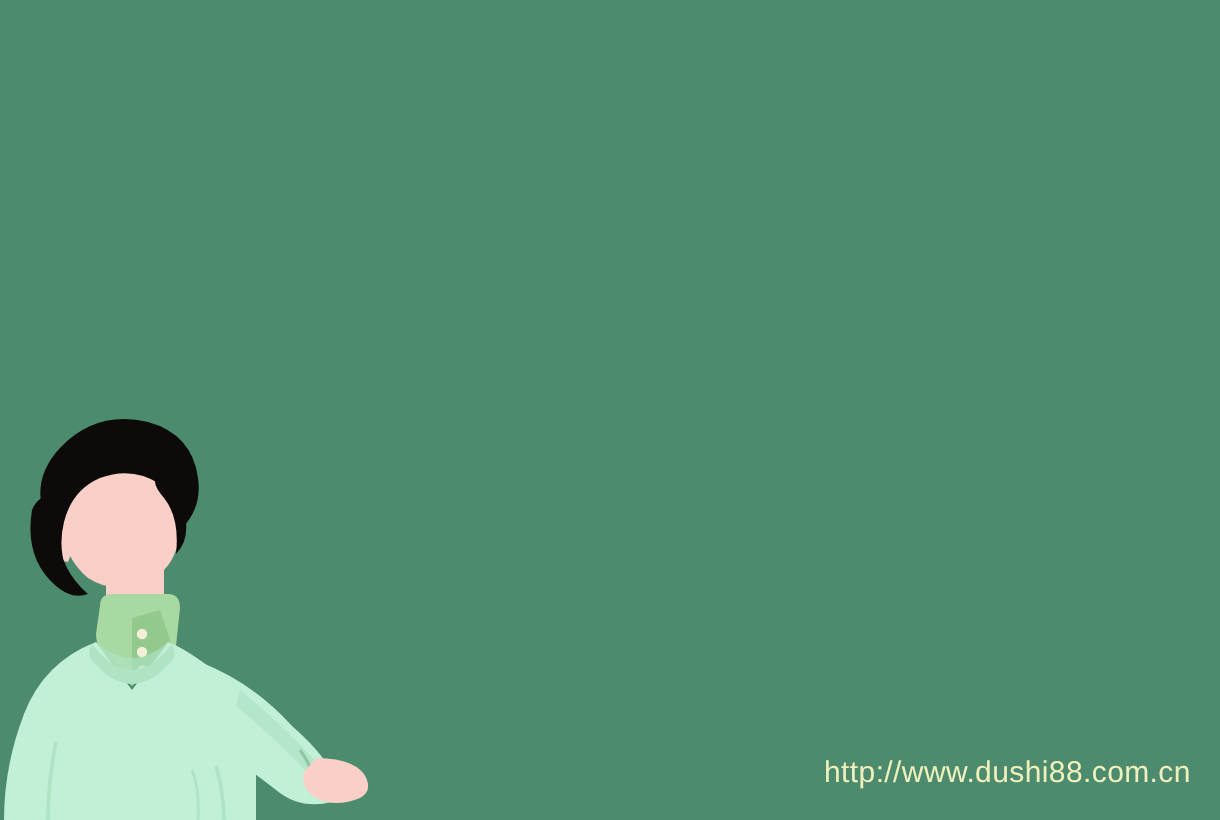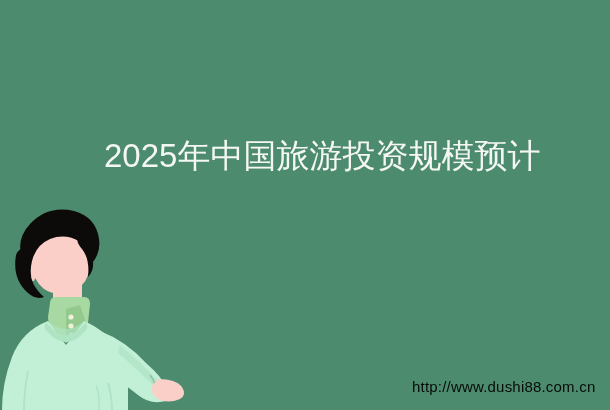--- a/index.html
+++ b/index.html
@@ -132,18 +132,17 @@
                Q168 199 158 194
                Q150 189 152 181 Z" fill="#f9cfc8"></path>
 
       <path d="M28 166 Q24 186 24 205" stroke="#aee3c4" stroke-width="1.8" fill="none"></path>
       <path d="M108 178 Q112 192 112 205" stroke="#aee3c4" stroke-width="1.8" fill="none"></path>
       <path d="M96 180 Q100 190 99 205" stroke="#aee3c4" stroke-width="1.4" fill="none"></path>
     </svg>
   </div>
 
   <div id="headline" style="color: rgb(244, 247, 243);">
-    <span class="hl-line">2025年中国旅游投资规模预计</span>
   </div>
 
-  <div id="watermark" style="color: #000000;">http://www.dushi88.com.cn</div>
+  <div id="watermark" style="color: #fef9c3;">http://www.dushi88.com.cn</div>
 
 </div>
 
 </body></html>

